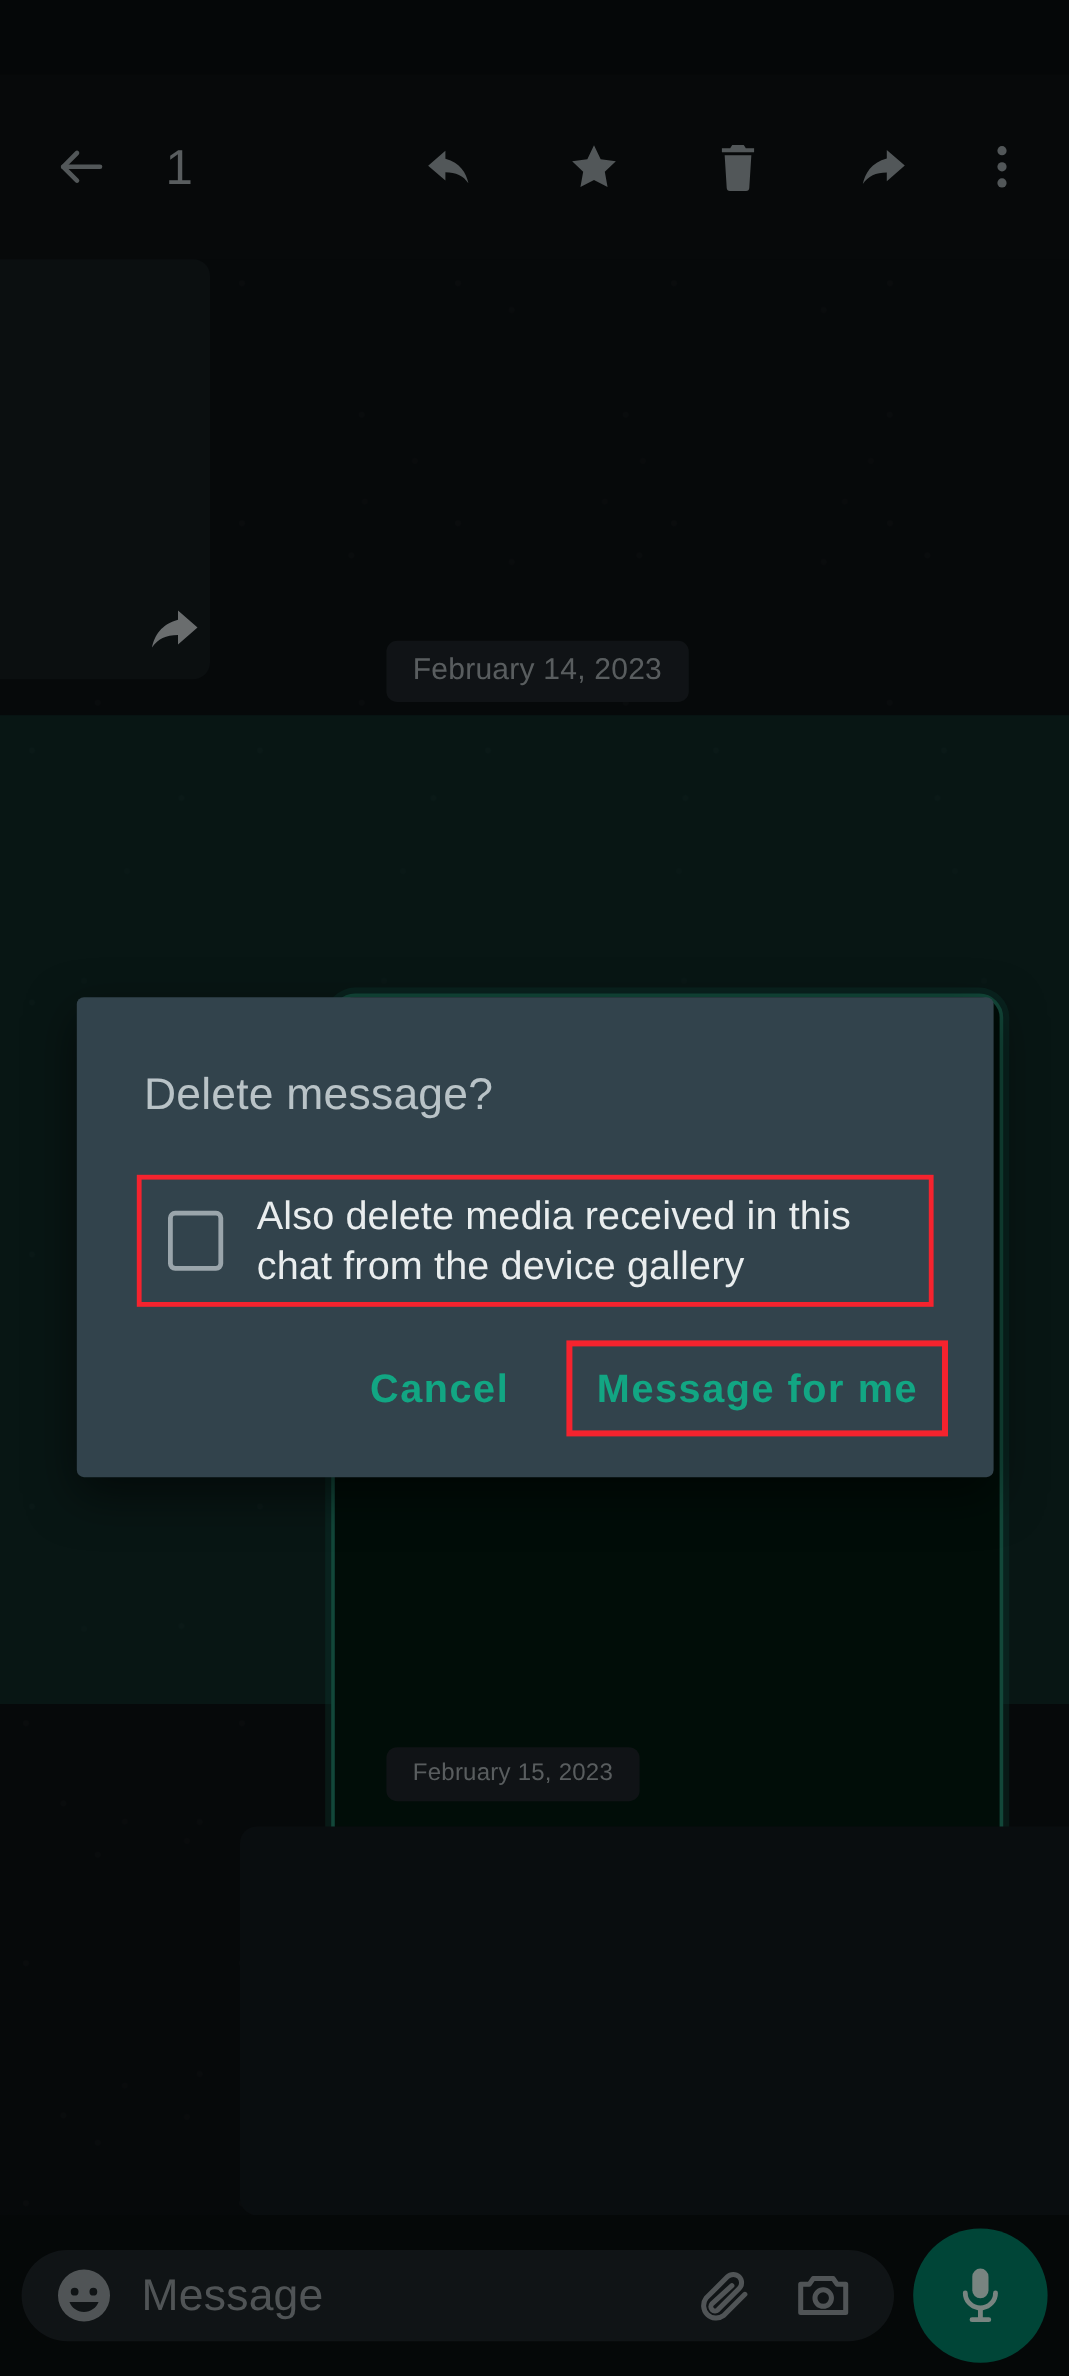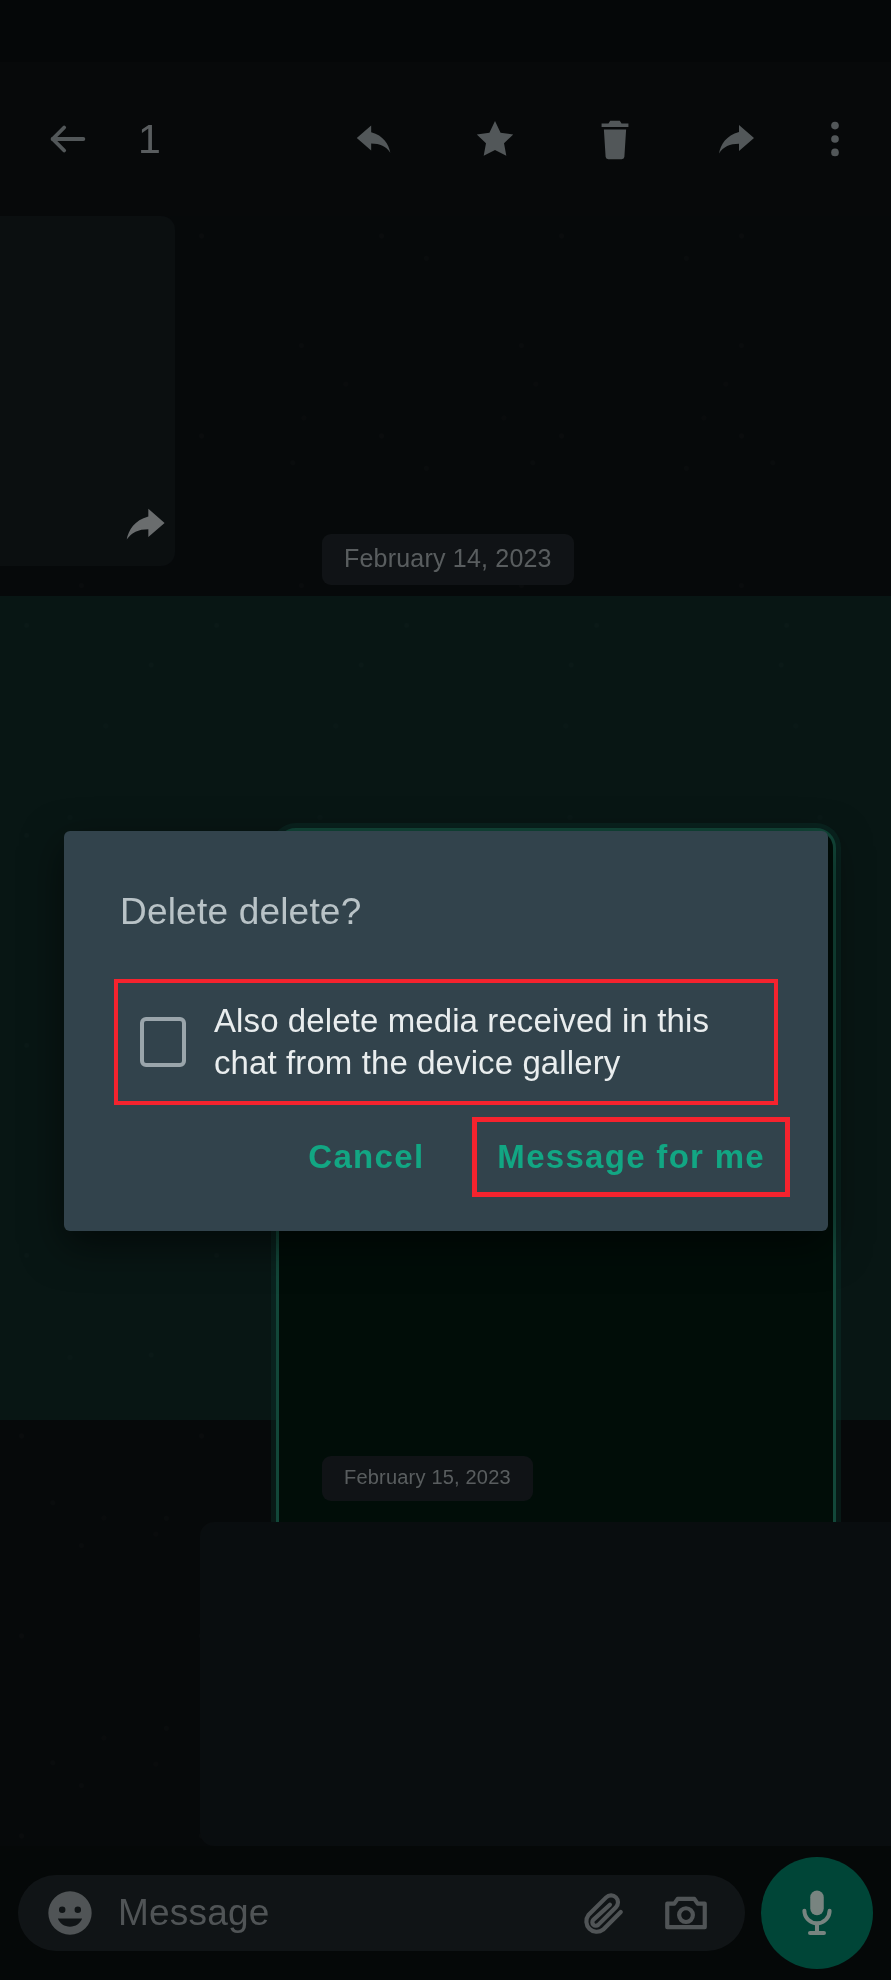--- a/index.html
+++ b/index.html
@@ -267,21 +267,21 @@
     color: #b9c3c7;
     font-size: 37px;
     letter-spacing: 0.2px;
   }
 
   
   #checkbox-row {
     position: absolute;
     left: 50px; top: 148px;
     width: 664px;
-    height: 126px;
+    height: 110px;
     display: flex;
     align-items: center;
     border: 4px solid #f5232e;
     box-sizing: border-box;
     padding-left: 22px;
   }
   #media-checkbox {
     width: 46px;
     height: 50px;
     border: 4px solid #9aa5ab;
@@ -446,21 +446,21 @@
         <rect x="9" y="2" width="6" height="11" rx="3"></rect>
         <path d="M5.5 11a.9.9 0 0 1 1.8 0 4.7 4.7 0 0 0 9.4 0 .9.9 0 0 1 1.8 0 6.5 6.5 0 0 1-5.6 6.4V20h2.2a.9.9 0 0 1 0 1.8H8.9a.9.9 0 0 1 0-1.8h2.2v-2.6A6.5 6.5 0 0 1 5.5 11z"></path>
       </svg>
     </div>
   </div>
 
   <div id="scrim"></div>
 
   <div id="delete-dialog">
 
-    <div id="dialog-title">Delete delete?</div>
+    <div id="dialog-title">Delete message?</div>
 
     <div id="checkbox-row">
       <div id="media-checkbox"></div>
       <div id="checkbox-label">Also delete media received in this chat from the device gallery</div>
     </div>
 
     <div id="dialog-actions">
       <button id="cancel-button">Cancel</button>
       <div id="delete-for-me-wrap">
         <button id="delete-for-me-button">Message for me</button>

